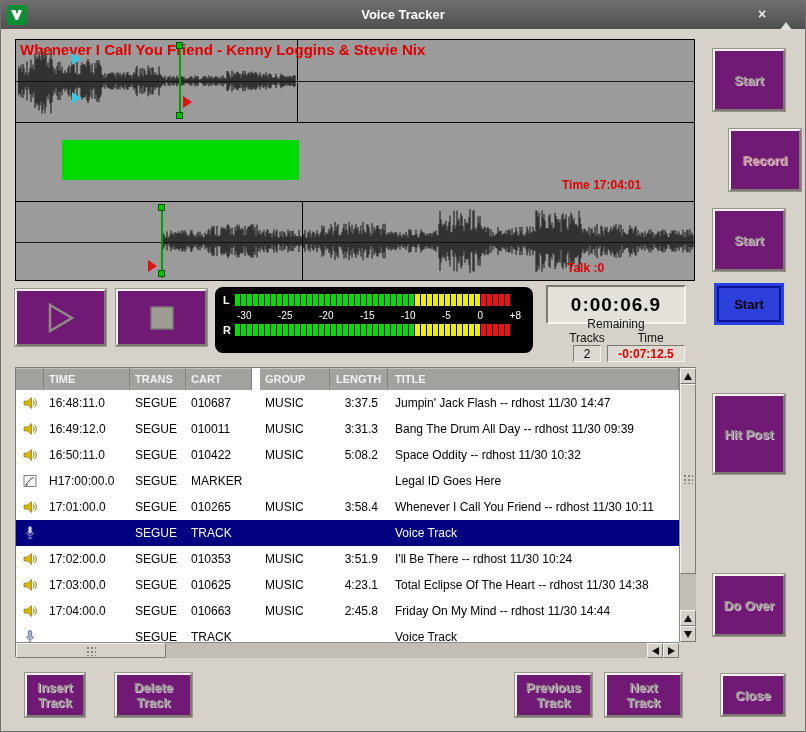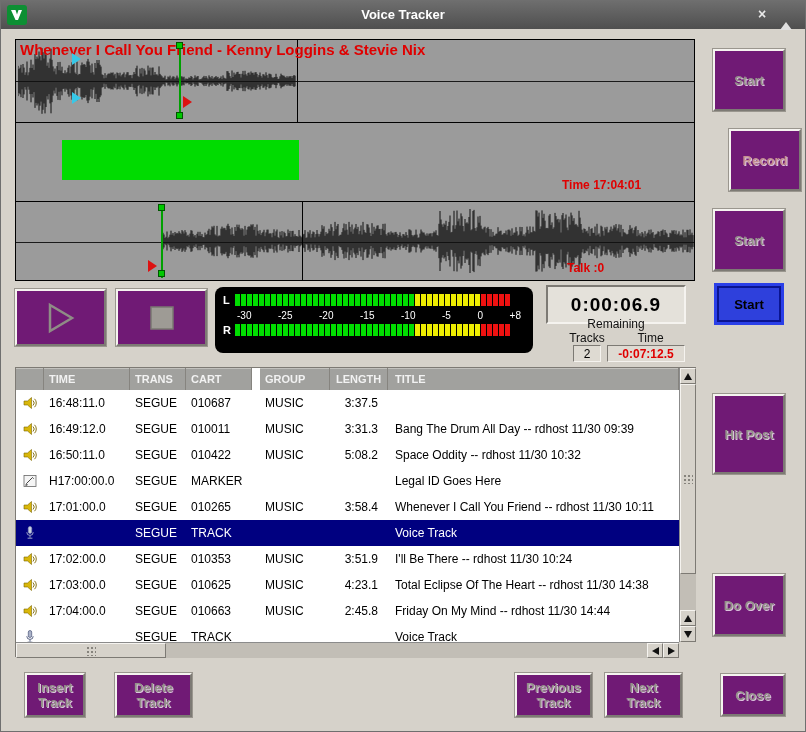--- a/index.html
+++ b/index.html
@@ -324,20 +324,21 @@
             <svg class="ic" viewBox="0 0 16 16">
               <polygon points="2,6 5.5,6 9.5,2.5 9.5,13.5 5.5,10 2,10" fill="#d9b70a" stroke="#7a6500" stroke-width="0.6"></polygon>
               <path d="M11 5.5 A3.5 3.5 0 0 1 11 10.5 M12.5 3.8 A5.8 5.8 0 0 1 12.5 12.2" fill="none" stroke="#7a6500" stroke-width="0.9"></path>
             </svg>
           </span>
         <span class="c1">16:48:11.0</span>
         <span class="c2">SEGUE</span>
         <span class="c3">010687</span>
         <span class="c4">MUSIC</span>
         <span class="c5">3:37.5</span>
+        <span class="c6">Jumpin' Jack Flash -- rdhost 11/30 14:47</span>
       </div>
 
       <div class="log-row">
         <span class="c0">
             <svg class="ic" viewBox="0 0 16 16">
               <polygon points="2,6 5.5,6 9.5,2.5 9.5,13.5 5.5,10 2,10" fill="#d9b70a" stroke="#7a6500" stroke-width="0.6"></polygon>
               <path d="M11 5.5 A3.5 3.5 0 0 1 11 10.5 M12.5 3.8 A5.8 5.8 0 0 1 12.5 12.2" fill="none" stroke="#7a6500" stroke-width="0.9"></path>
             </svg>
           </span>
         <span class="c1">16:49:12.0</span>

